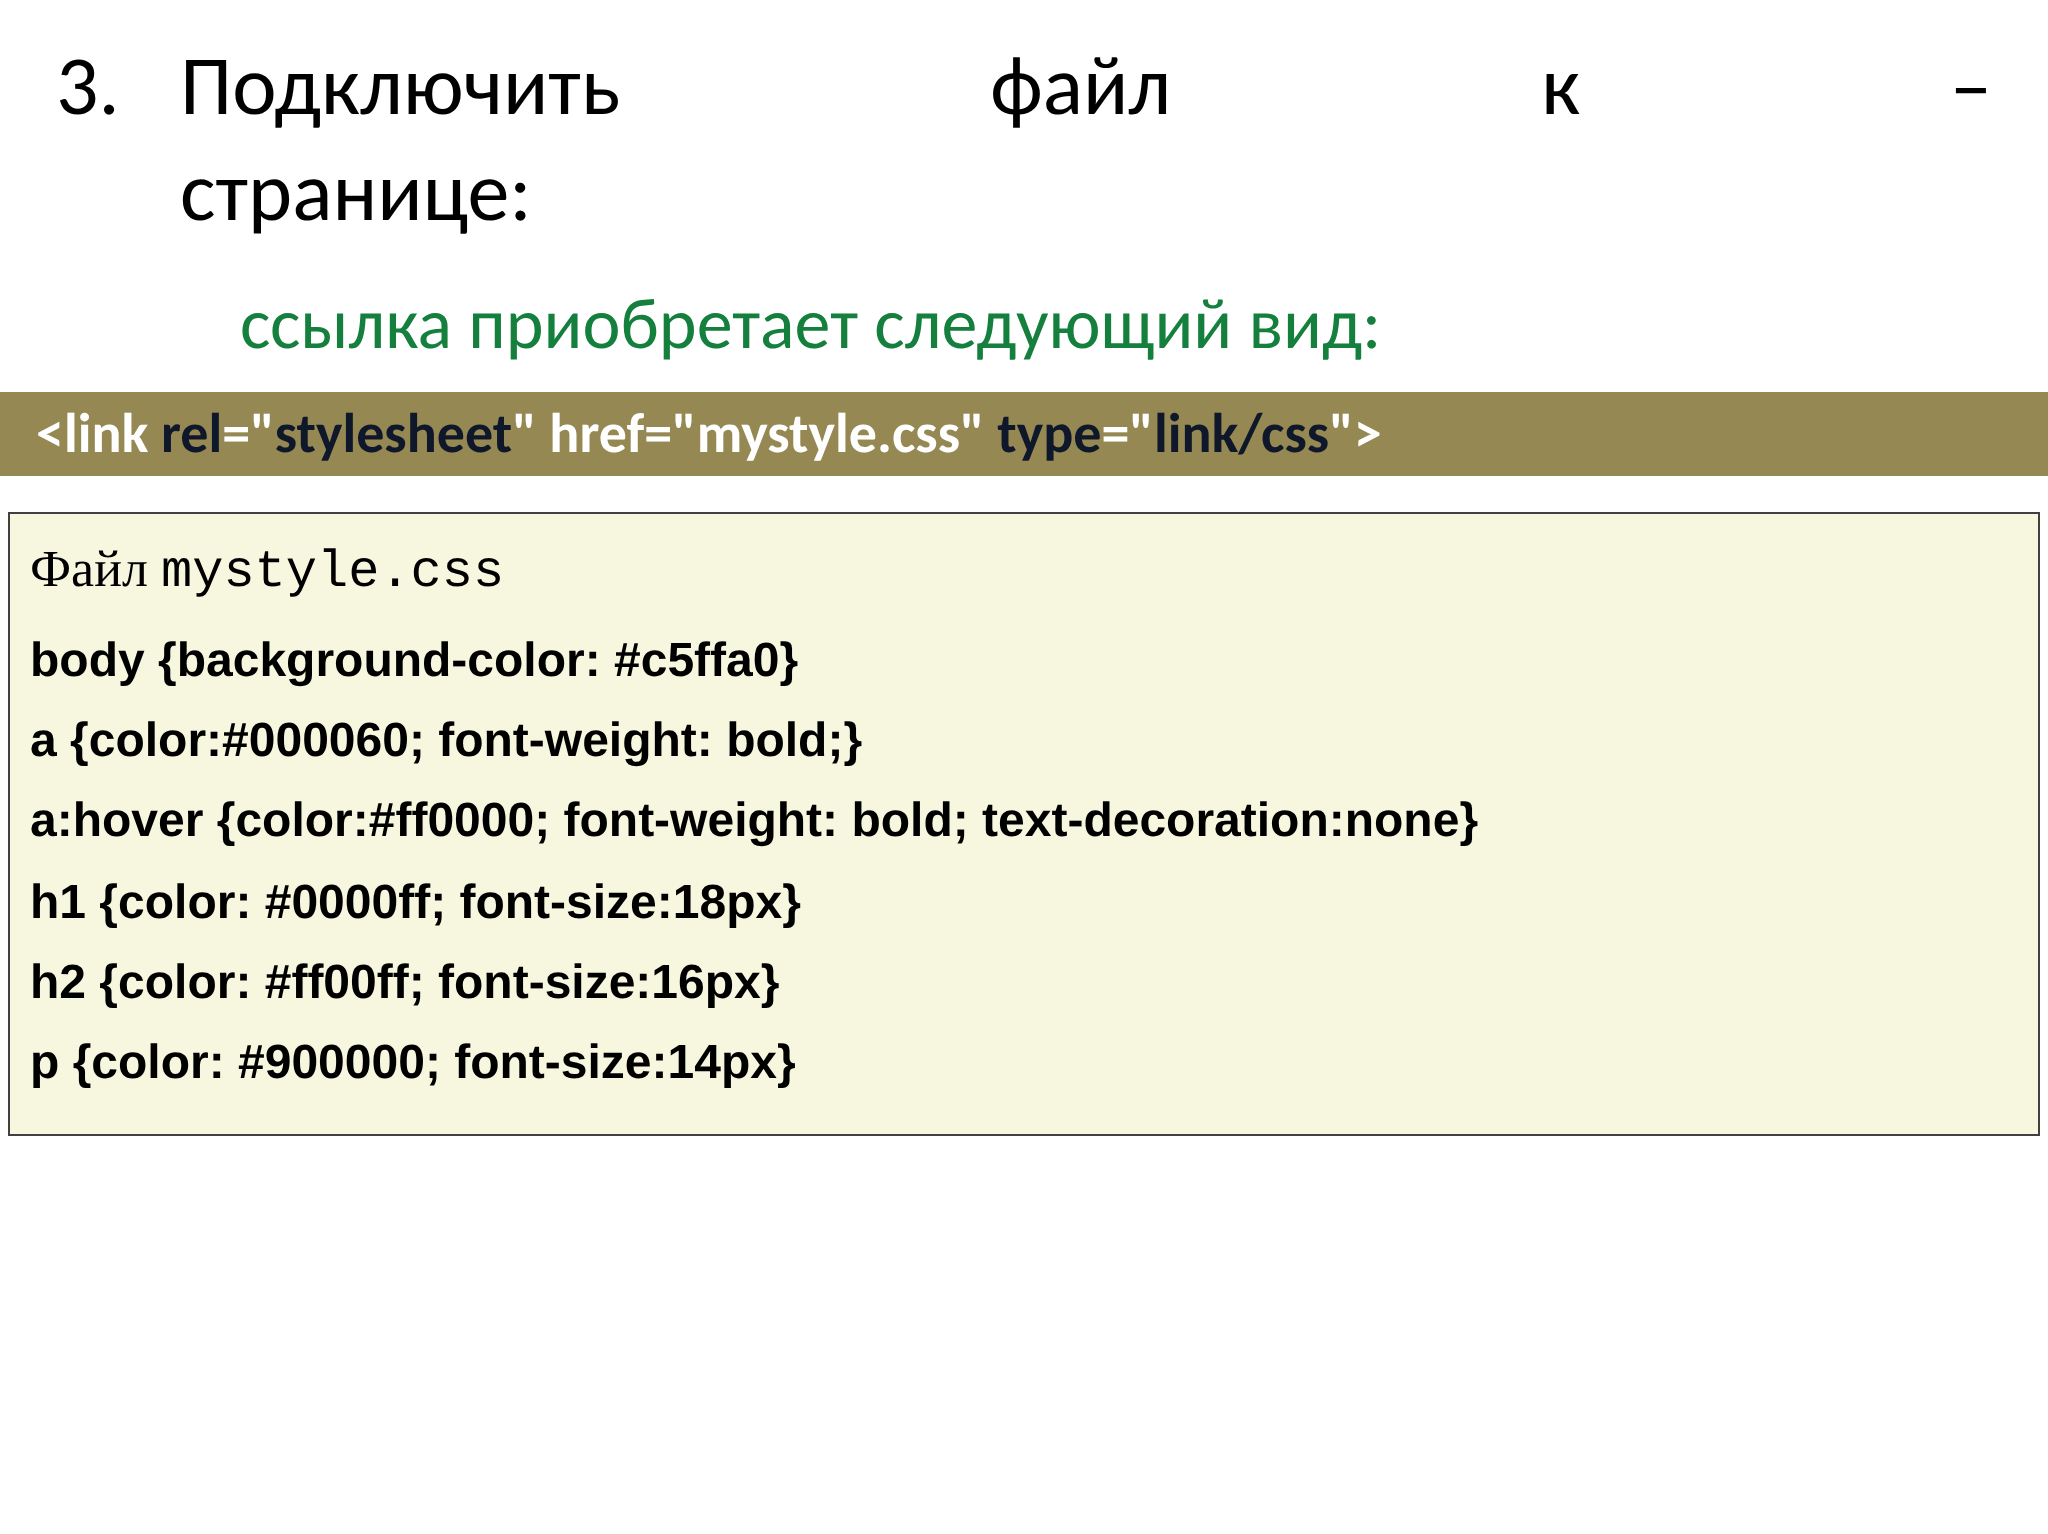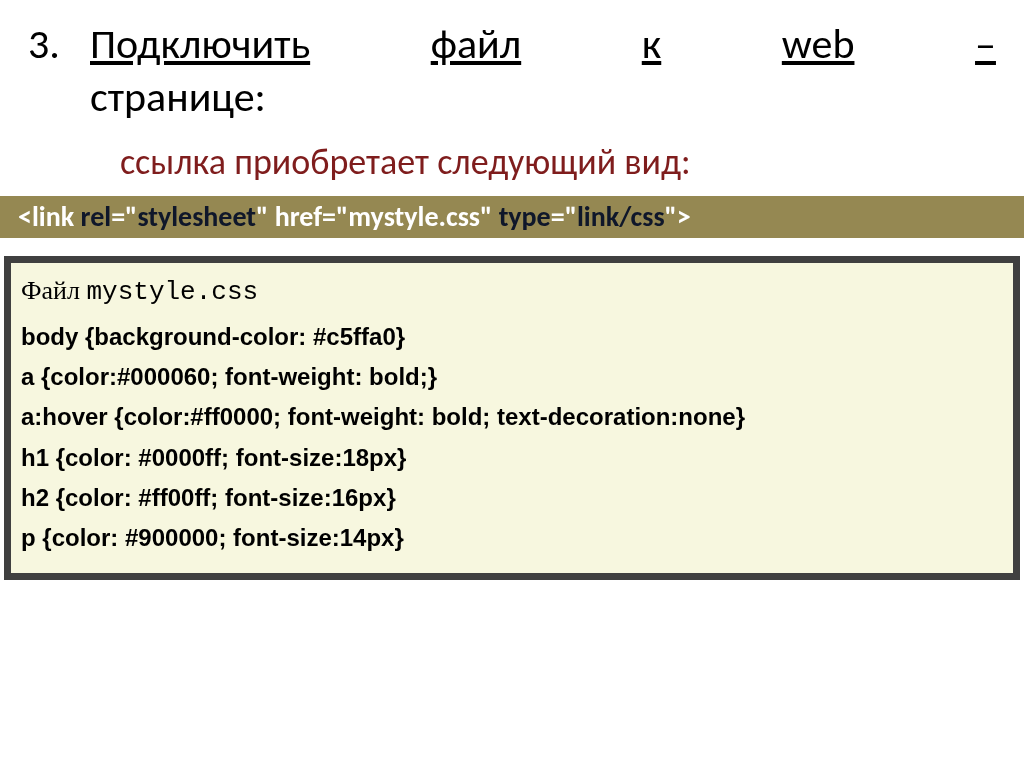--- a/index.html
+++ b/index.html
@@ -31,33 +31,32 @@
     right: 28px;
     font-size: 42px;
     color: #000;
     line-height: 1.25;
     text-align: justify;
     text-align-last: left;
   }
   .heading-line1 {
     display: flex;
     justify-content: space-between;
-    text-decoration: underline;
   }
   .heading-line1 span { white-space: nowrap; }
   .heading-line2 {
     text-align: right;
   }
   .subheading {
     position: absolute;
     top: 140px;
     left: 120px;
     right: 28px;
     font-size: 36px;
-    color: #7f1d1d;
+    color: #15803d;
     text-align: left;
   }
   .link-bar {
     position: absolute;
     top: 196px;
     left: 0;
     right: 0;
     height: 42px;
     background: #958852;
     line-height: 42px;
@@ -69,21 +68,21 @@
   .link-bar .inner {
     padding-left: 18px;
   }
   .white { color: #ffffff; }
   .orange { color: #0f172a; }
   .code-box {
     position: absolute;
     top: 256px;
     left: 4px;
     right: 4px;
-    border: 7px solid #404040;
+    border: 1px solid #404040;
     background: #f7f7df;
     padding: 6px 10px 14px 10px;
     font-family: "MS Sans Serif", "Tahoma", "Arial", sans-serif;
     font-size: 24px;
     color: #000;
     line-height: 1.68;
     font-weight: bold;
   }
   .code-title {
     font-weight: normal;
@@ -103,21 +102,20 @@
 
 <div class="slide">
 
   <div class="list-number">3.</div>
 
   <div class="heading-wrap">
     <div class="heading-line1">
       <span>Подключить</span>
       <span>файл</span>
       <span>к</span>
-      <span>web</span>
       <span>–</span>
     </div>
     <div class="heading-line2">странице:</div>
   </div>
 
   <div class="subheading">ссылка приобретает следующий вид:</div>
 
   <div class="link-bar">
     <div class="inner">
       <span class="white">&lt;</span><span class="white">link </span><span class="orange">rel</span><span class="white">="</span><span class="orange">stylesheet</span><span class="white">" href="mystyle.css" </span><span class="orange">type</span><span class="white">="</span><span class="orange">link/css</span><span class="white">"&gt;</span>

